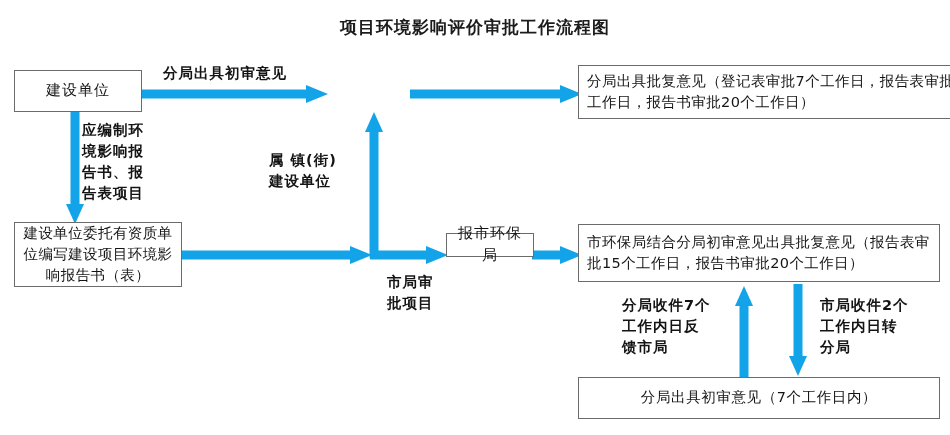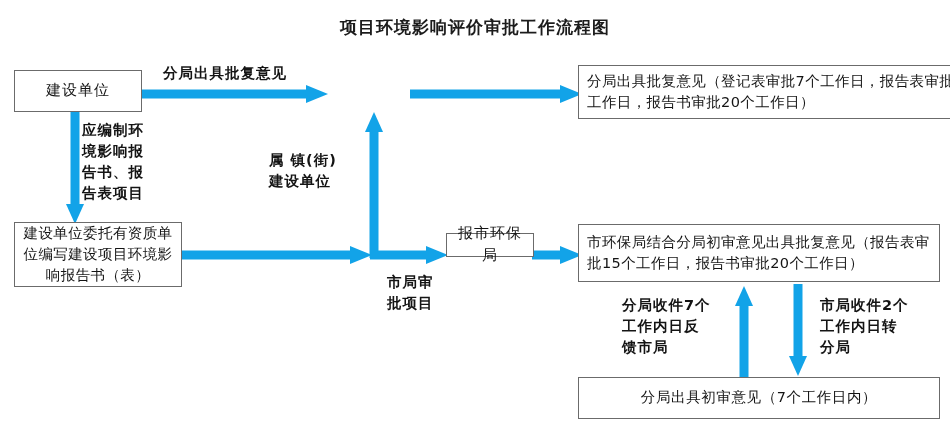--- a/index.html
+++ b/index.html
@@ -139,21 +139,21 @@
 
 
   <div class="node small" style="left:446px; top:233px; width:88px; height:24px;">报市环保局</div>
 
   <div class="node wide" style="left:578px; top:65px; width:426px; height:54px;">分局出具批复意见（登记表审批7个工作日，报告表审批15个工作日，报告书审批20个工作日）</div>
 
   <div class="node wide" style="left:578px; top:224px; width:362px; height:58px;">市环保局结合分局初审意见出具批复意见（报告表审批15个工作日，报告书审批20个工作日）</div>
 
   <div class="node centerwide" style="left:578px; top:377px; width:362px; height:42px;">分局出具初审意见（7个工作日内）</div>
 
-  <div class="label bold" style="left:163px; top:63px;">分局出具批复意见</div>
+  <div class="label bold" style="left:163px; top:63px;">分局出具初审意见</div>
 
   <div class="label bold" style="left:82px; top:120px;">应编制环
 境影响报
 告书、报
 告表项目</div>
 
   <div class="label bold" style="left:269px; top:150px;">属 镇(街)
 建设单位</div>
 
   <div class="label bold" style="left:387px; top:272px;">市局审

